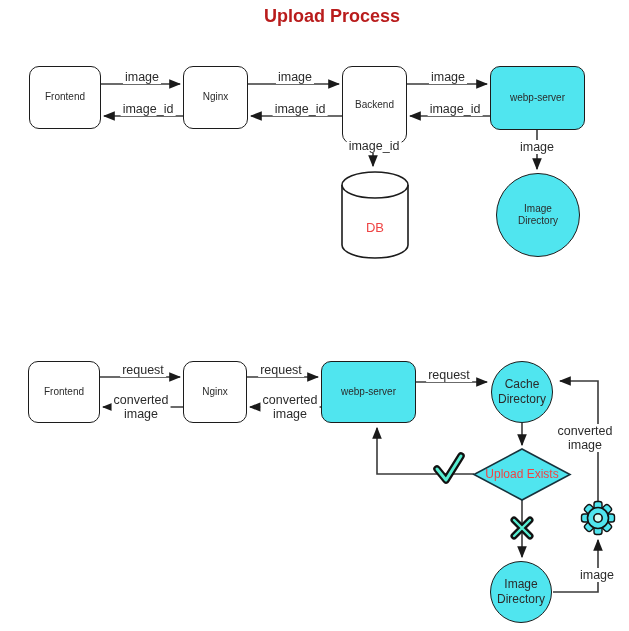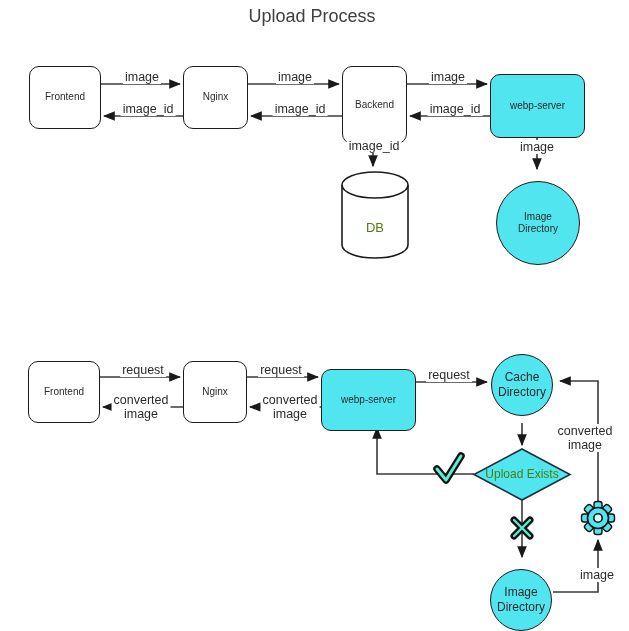--- a/index.html
+++ b/index.html
@@ -2,37 +2,37 @@
 <html><head>
 <meta charset="utf-8">
 <style>
   html,body{margin:0;padding:0;background:#ffffff;}
   .canvas{
     position:relative;width:629px;height:631px;background:#ffffff;overflow:hidden;
     font-family:"Liberation Sans", sans-serif;color:#2b2b2b;
   }
   .title{
     position:absolute;transform:translateX(-50%);
-    font-size:18px;font-weight:normal;color:#404040;white-space:nowrap;
+    font-size:18px;font-weight:bold;color:#b91c1c;white-space:nowrap;margin-left:20px;
   }
   .node{
     position:absolute;box-sizing:border-box;border:1.6px solid #1c1c1c;background:#fff;
     border-radius:10px;display:flex;align-items:center;justify-content:center;
     font-size:10px;color:#2b2b2b;text-align:center;line-height:1.25;white-space:pre-line;
   }
-  .accent{background:#50e5ef;margin-top:8px;}
+  .accent{background:#50e5ef;}
   .circle{border-radius:50%;}
   .circle.small{font-size:12px;}
   .edge-label{
     position:absolute;transform:translate(-50%,-50%);background:#ffffff;
     padding:0 2px;font-size:12.5px;color:#2b2b2b;white-space:pre-line;
     text-align:center;line-height:1.12;
   }
   .shape-label{
-    position:absolute;transform:translate(-50%,-50%);font-size:12px;color:#4d7c0f;
+    position:absolute;transform:translate(-50%,-50%);font-size:12px;color:#ef4444;
     white-space:nowrap;text-align:center;
   }
   svg.layer{position:absolute;left:0;top:0;}
 </style>
 </head>
 <body>
 
 <div class="canvas">
 
   <svg class="layer" width="629" height="631" viewBox="0 0 629 631">
@@ -110,21 +110,21 @@
   <span class="edge-label" style="left:448px;top:77px;">image</span>
   <span class="edge-label" style="left:148px;top:109px;">image_id</span>
   <span class="edge-label" style="left:300px;top:109px;">image_id</span>
   <span class="edge-label" style="left:455px;top:109px;">image_id</span>
   <span class="edge-label" style="left:374px;top:146px;">image_id</span>
   <span class="edge-label" style="left:537px;top:147px;">image</span>
 
   <div class="node" style="left:28px;top:361px;width:72px;height:62px;">Frontend</div>
   <div class="node" style="left:183px;top:361px;width:64px;height:62px;">Nginx</div>
   <div class="node accent" style="left:321px;top:361px;width:95px;height:62px;">webp-server</div>
-  <div class="node accent circle small" style="left:491px;top:346px;width:62px;height:62px;">Cache
+  <div class="node accent circle small" style="left:491px;top:361px;width:62px;height:62px;">Cache
 Directory</div>
   <div class="shape-label" style="left:522px;top:474px;">Upload Exists</div>
   <div class="node accent circle small" style="left:490px;top:561px;width:62px;height:62px;">Image
 Directory</div>
 
   <span class="edge-label" style="left:143px;top:370px;">request</span>
   <span class="edge-label" style="left:281px;top:370px;">request</span>
   <span class="edge-label" style="left:449px;top:375px;">request</span>
   <span class="edge-label" style="left:141px;top:407px;">converted
 image</span>

